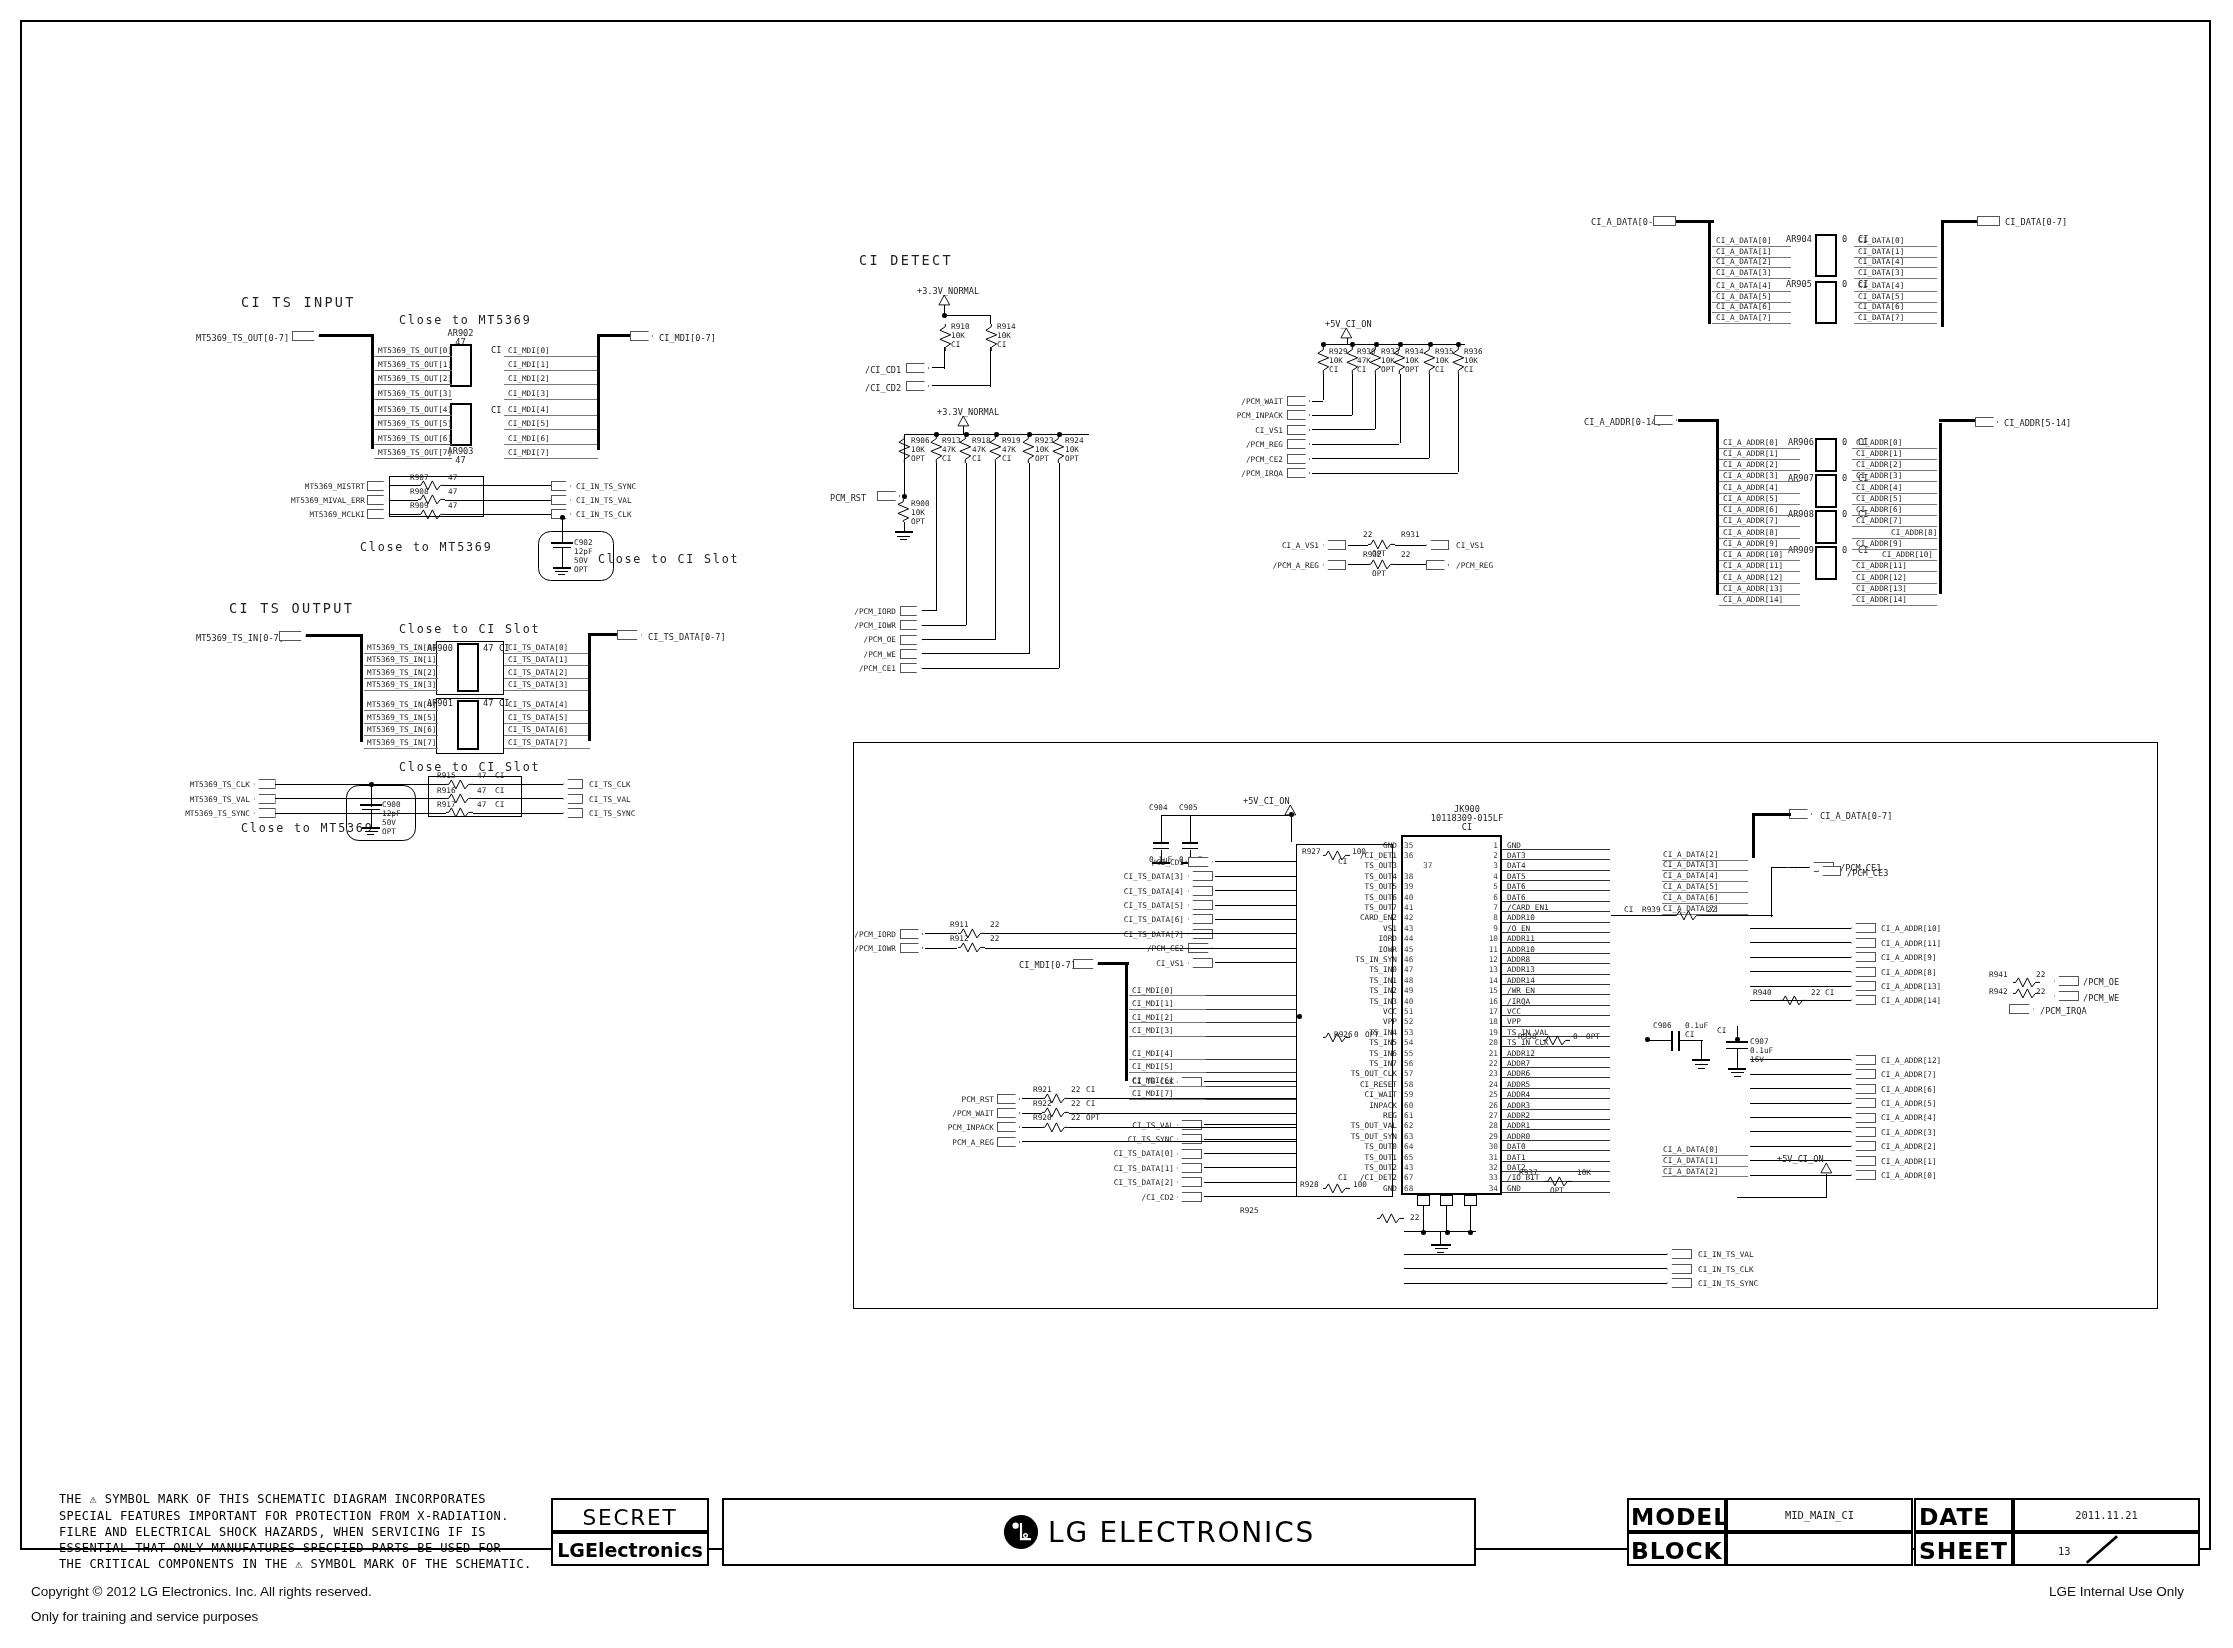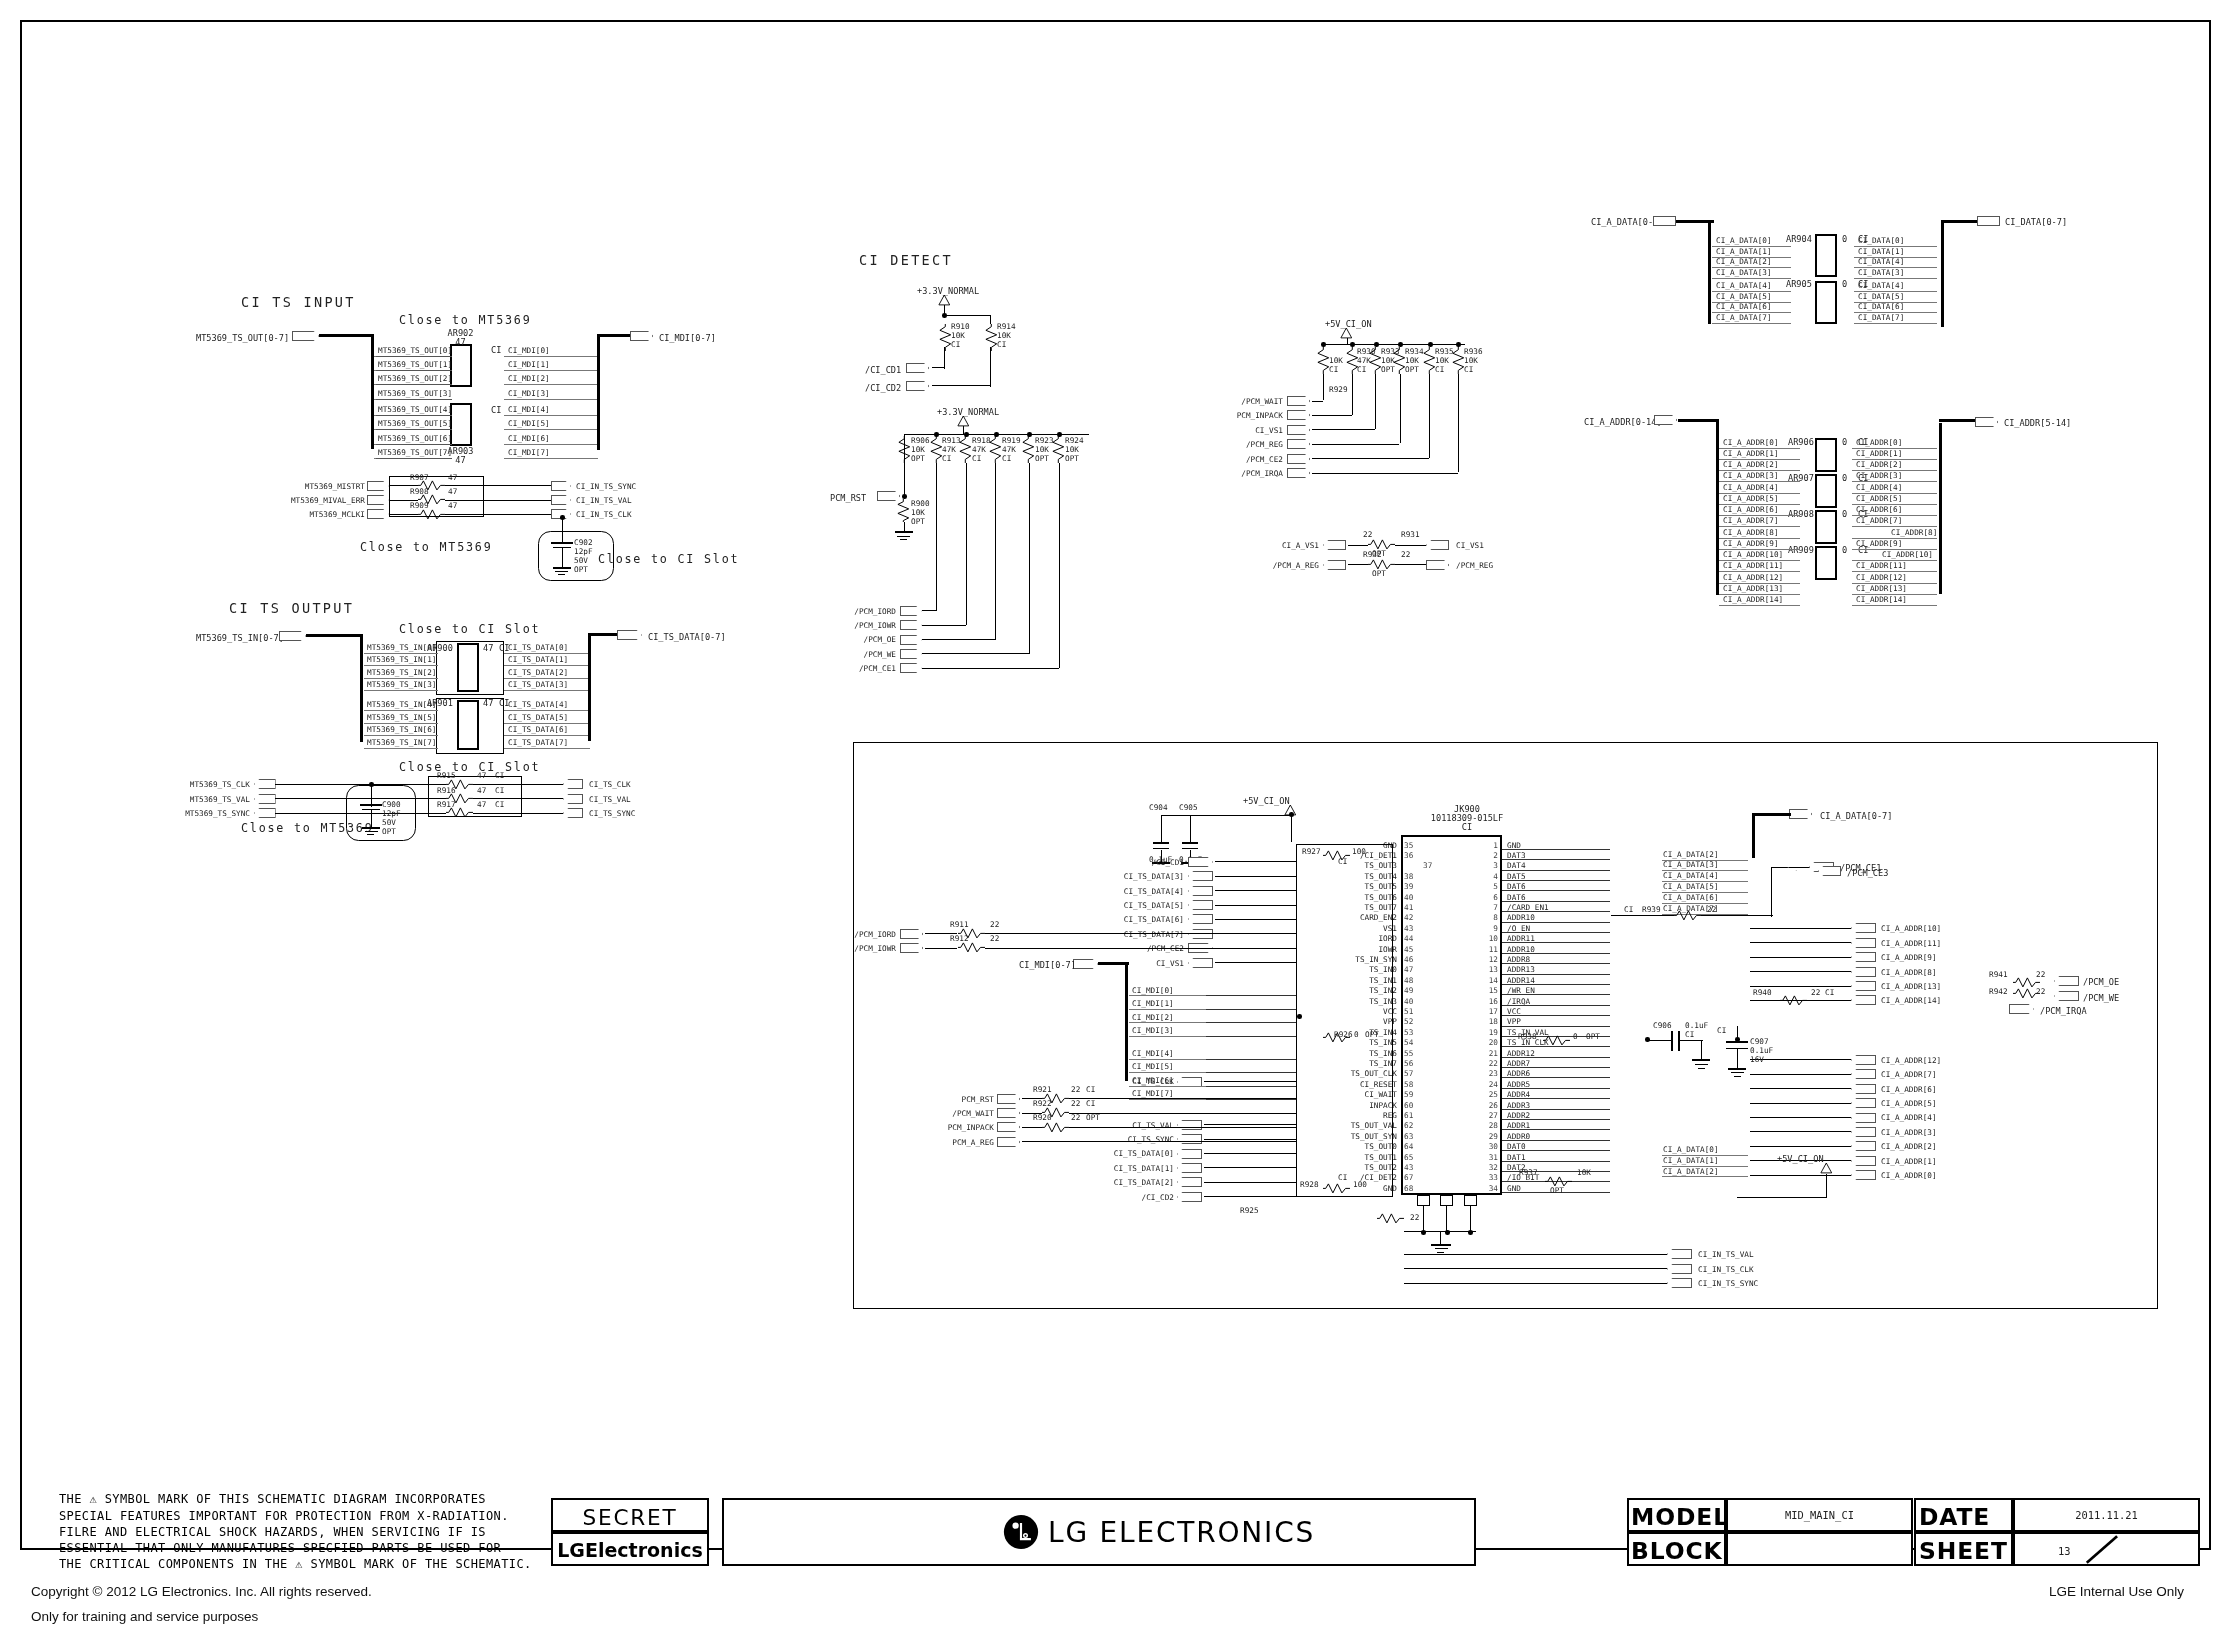--- a/index.html
+++ b/index.html
@@ -420,21 +420,21 @@
   <svg class="pwr" style="left:1340px;top:328px;" width="12.6" height="10.8" viewBox="0 0 14 12">
       <polygon points="7,0 13,11 1,11" fill="none" stroke="#000" stroke-width="1"></polygon>
     </svg>
   <div class="vline" style="left:1347px;top:338px;height:7.2px;"></div>
   <div class="hline" style="left:1321px;top:344px;width:144px;"></div>
   <div id="ci-pullups">
       <div class="dot" style="left:1321px;top:342px;"></div>
       <svg style="position:absolute;left:1317px;top:347px;" width="12.6" height="27" viewBox="0 0 14 30">
         <polyline points="7,0 7,3 1,7 13,12 1,17 13,22 7,26 7,30" fill="none" stroke="#000" stroke-width="1.1"></polyline>
       </svg>
-      <div class="lbl s8" style="left:1329px;top:347px;margin-top:38px;">R929</div>
+      <div class="lbl s8" style="left:1329px;top:347px;">R929</div>
       <div class="lbl s8" style="left:1329px;top:356px;">10K</div>
       <div class="lbl s8" style="left:1329px;top:365px;">CI</div>
       <div class="portR" style="left:1287px;top:396px;width:23.4px;"></div>
       <div class="lbl s8" style="left:1197px;top:397px;width:86px;text-align:right;">/PCM_WAIT</div>
       <div class="hline" style="left:1312px;top:401px;width:10.8px;"></div>
       <div class="vline" style="left:1323px;top:374px;height:26px;"></div>
       <div class="dot" style="left:1350px;top:342px;"></div>
       <svg style="position:absolute;left:1346px;top:347px;" width="12.6" height="27" viewBox="0 0 14 30">
         <polyline points="7,0 7,3 1,7 13,12 1,17 13,22 7,26 7,30" fill="none" stroke="#000" stroke-width="1.1"></polyline>
       </svg>

